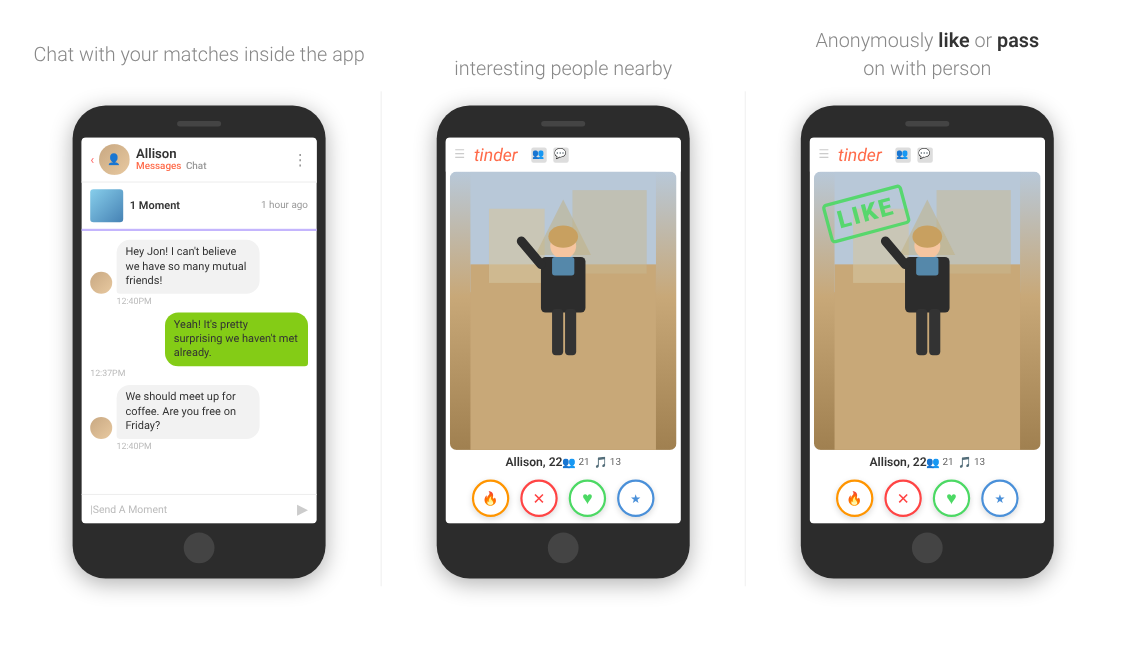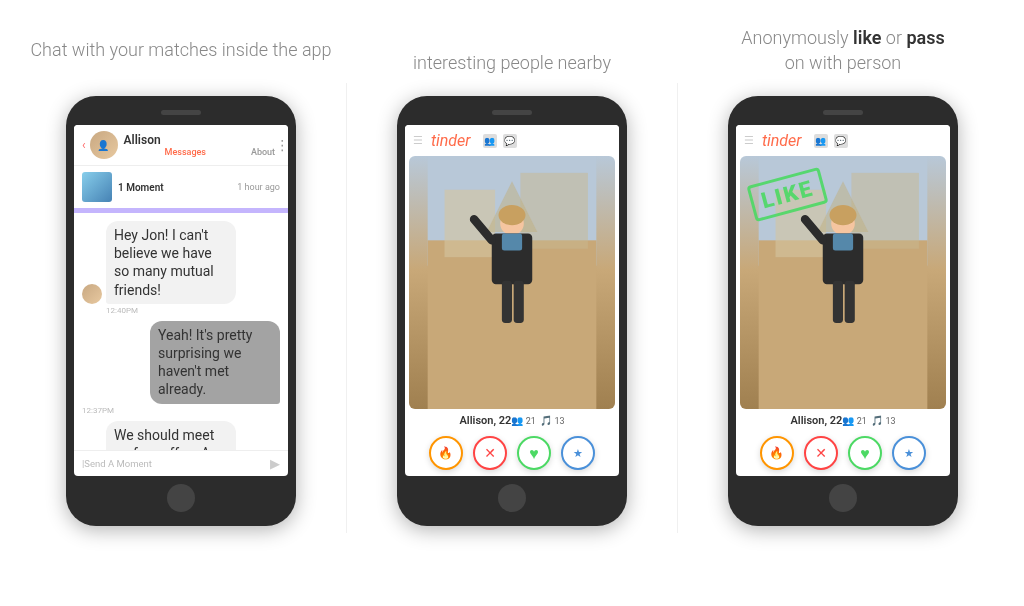--- a/index.html
+++ b/index.html
@@ -144,37 +144,36 @@
 
     .chat-tabs {
       display: flex;
       gap: 4px;
     }
 
     .chat-tab {
       font-size: 9px;
       color: #ff6b4a;
       font-weight: 500;
-      margin-left: 41px;
     }
 
     .chat-tab.inactive {
       color: #999;
     }
 
     .chat-menu-dots {
       font-size: 14px;
       color: #999;
     }
 
     .chat-moment {
       display: flex;
       align-items: center;
       padding: 6px 8px;
-      border-bottom: 5px solid #c4b5fd;
+      border-bottom: 2px solid #c4b5fd;
       gap: 6px;
     }
 
     .moment-thumb {
       width: 30px;
       height: 30px;
       background: linear-gradient(135deg, #87CEEB, #4682B4);
       border-radius: 3px;
       flex-shrink: 0;
     }
@@ -219,32 +218,32 @@
       height: 20px;
       border-radius: 50%;
       background: linear-gradient(135deg, #c8a882, #e8c9a0);
       flex-shrink: 0;
     }
 
     .msg-bubble {
       max-width: 130px;
       padding: 5px 8px;
       border-radius: 12px;
-      font-size: 14px;
+      font-size: 10px;
       line-height: 1.3;
     }
 
     .msg-bubble.received {
       background: #f2f2f2;
       color: #333;
       border-bottom-left-radius: 3px;
     }
 
     .msg-bubble.sent {
-      background: #a3a3a3;
+      background: #84cc16;
       color: #333;
       border-bottom-right-radius: 3px;
     }
 
     .msg-time {
       font-size: 8px;
       color: #bbb;
       margin-top: 2px;
       padding-left: 24px;
     }
@@ -447,21 +446,21 @@
 
           <div class="chat-header">
             <span class="chat-back">‹</span>
             <div class="chat-avatar-small">
               <div class="avatar-placeholder">👤</div>
             </div>
             <div class="chat-name-area">
               <div class="chat-name">Allison</div>
               <div class="chat-tabs">
                 <span class="chat-tab">Messages</span>
-                <span class="chat-tab inactive">About</span>
+                <span class="chat-tab inactive">Chat</span>
               </div>
             </div>
             <span class="chat-menu-dots">⋮</span>
           </div>
 
           <div class="chat-moment">
             <div class="moment-thumb"></div>
             <span class="moment-text">1 Moment</span>
             <span class="moment-time">1 hour ago</span>
           </div>

